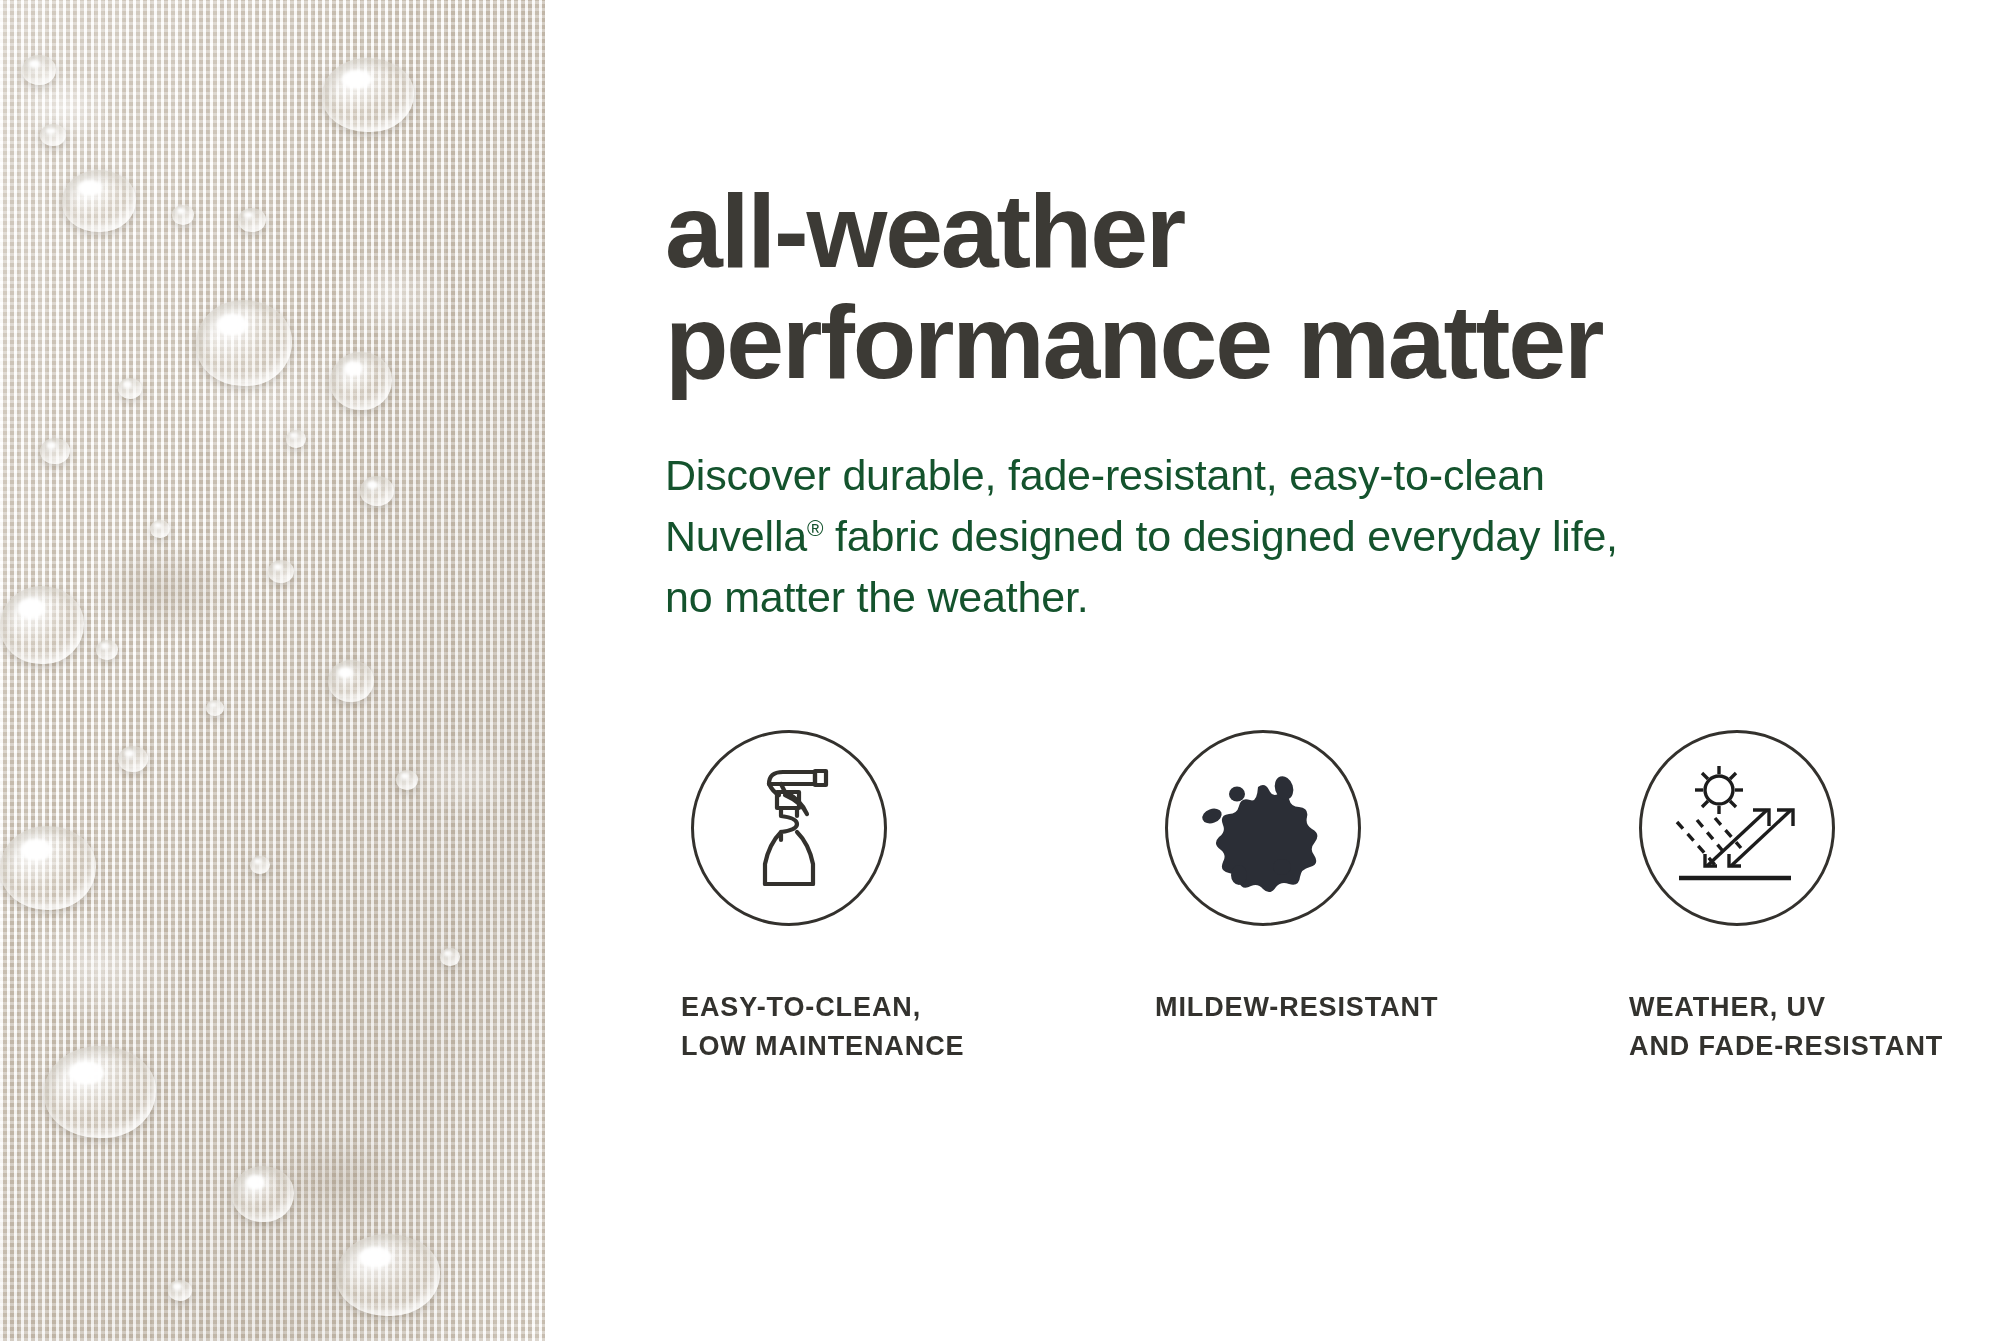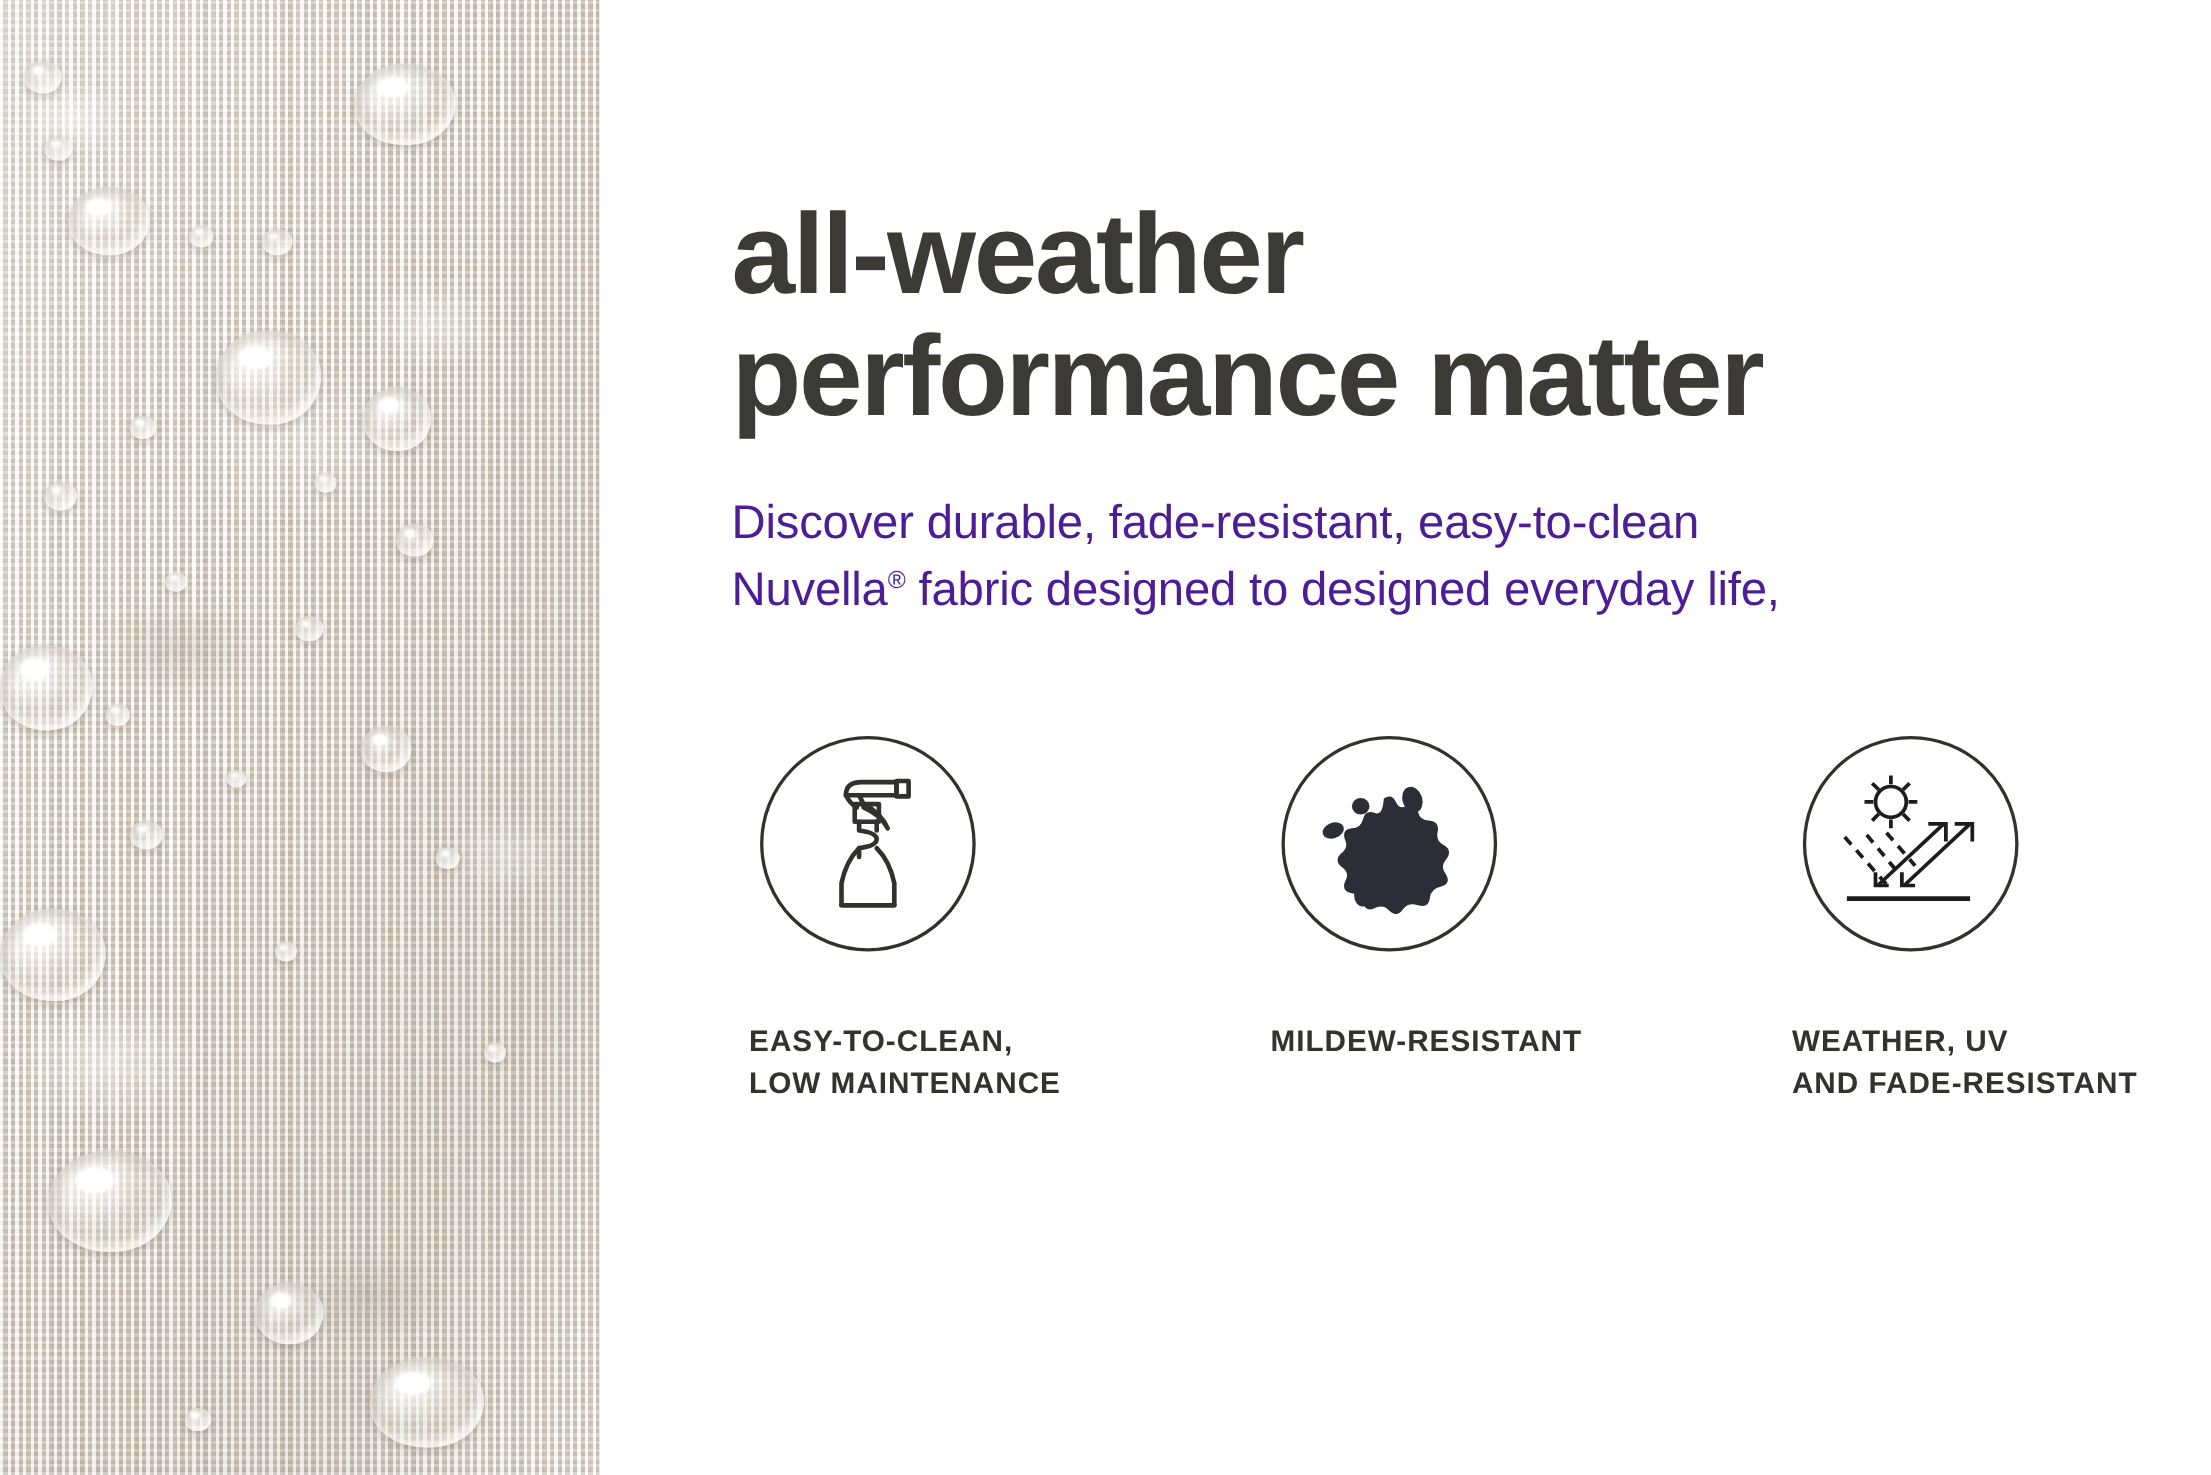--- a/index.html
+++ b/index.html
@@ -116,21 +116,21 @@
     max-width: 1290px;
   }
   .headline .hl-line { display: block; }
 
   .subcopy {
     margin: 0;
     padding-top: 46px;
     font-size: 43px;
     line-height: 1.42;
     font-weight: 400;
-    color: #4c1d95;
+    color: #14532d;
     letter-spacing: -0.2px;
     max-width: 1230px;
   }
   .subcopy sup {
     font-size: 0.52em;
     vertical-align: super;
     line-height: 0;
   }
 
   
@@ -211,20 +211,21 @@
   <div class="content">
 
     <h1 class="headline">
       <span class="hl-line">all-weather</span>
       <span class="hl-line">performance matter</span>
     </h1>
 
     <p class="subcopy">
       <span>Discover durable, fade-resistant, easy-to-clean</span><br>
       <span>Nuvella</span><sup>®</sup><span> fabric designed to designed everyday life,</span><br>
+      <span>no matter the weather.</span>
     </p>
 
     <div class="features">
 
       <div class="feature">
         <div class="icon-ring">
           <svg width="120" height="140" viewBox="0 0 120 140" fill="none" stroke="#33312d" stroke-width="4.2" stroke-linecap="round" stroke-linejoin="round">
 
             <path d="M40 26 Q40 14 54 14 L86 14 L86 26 L54 26 Z"></path>
             <rect x="86" y="13" width="11" height="14"></rect>

